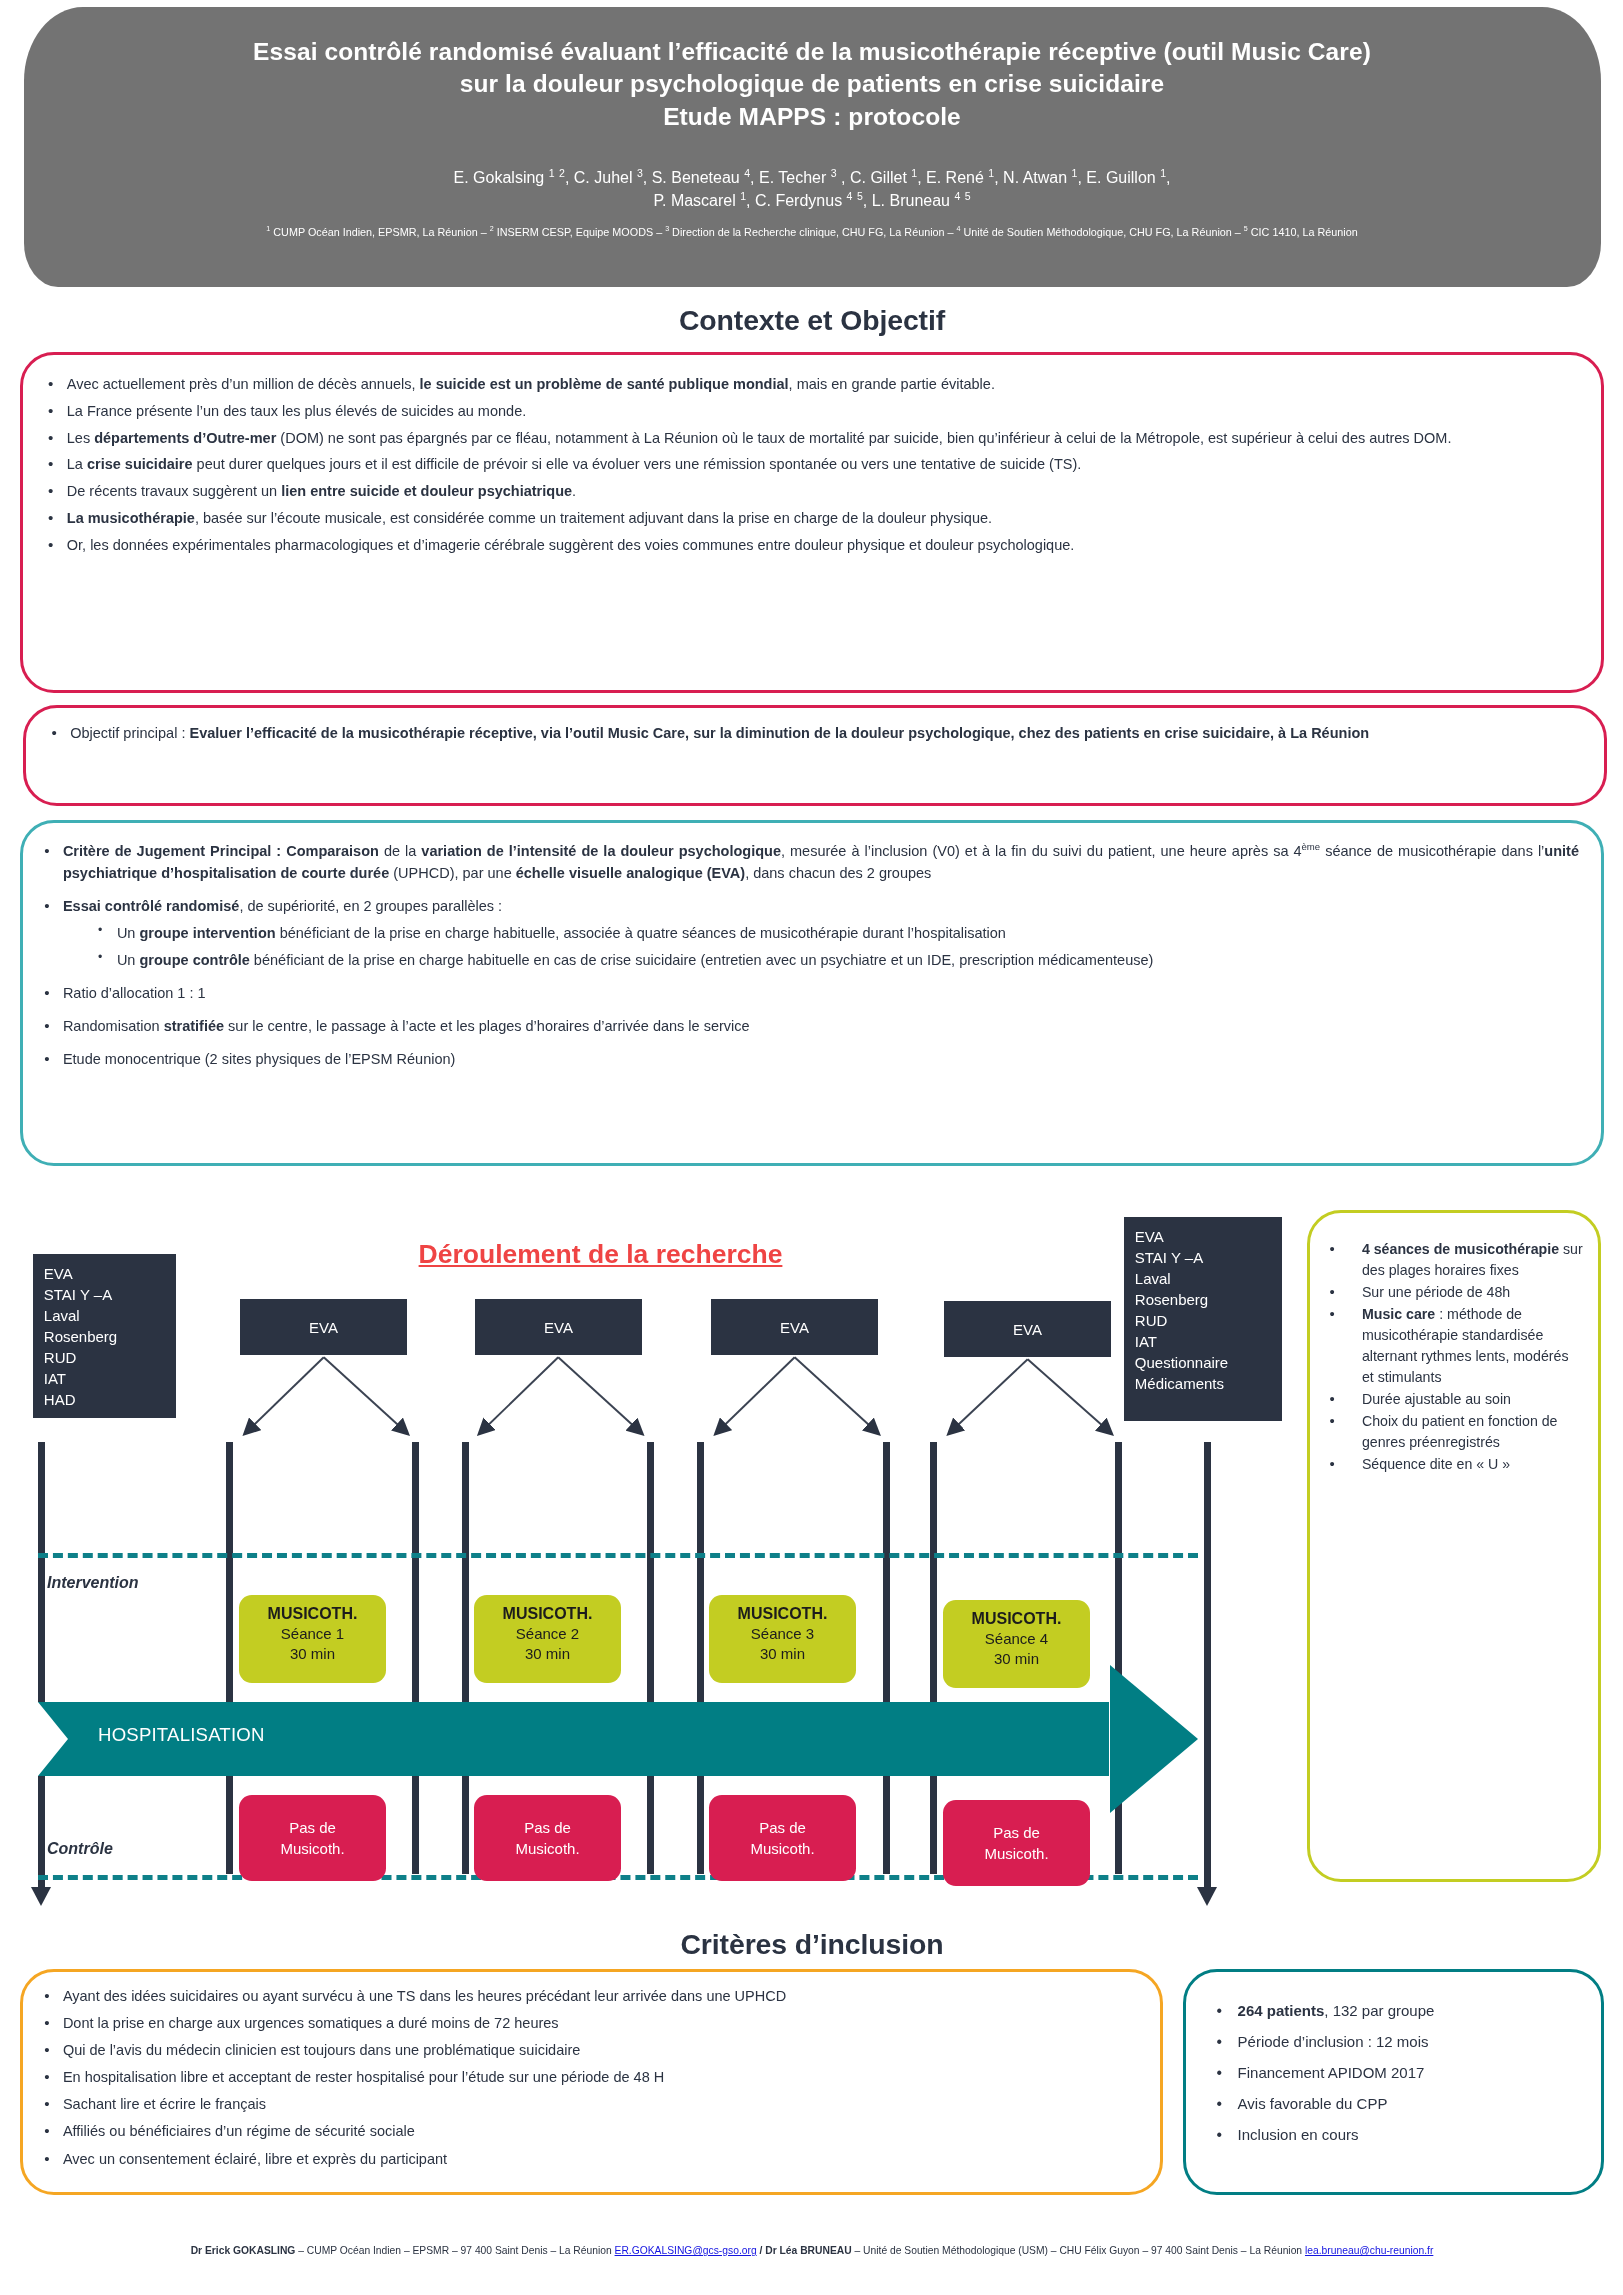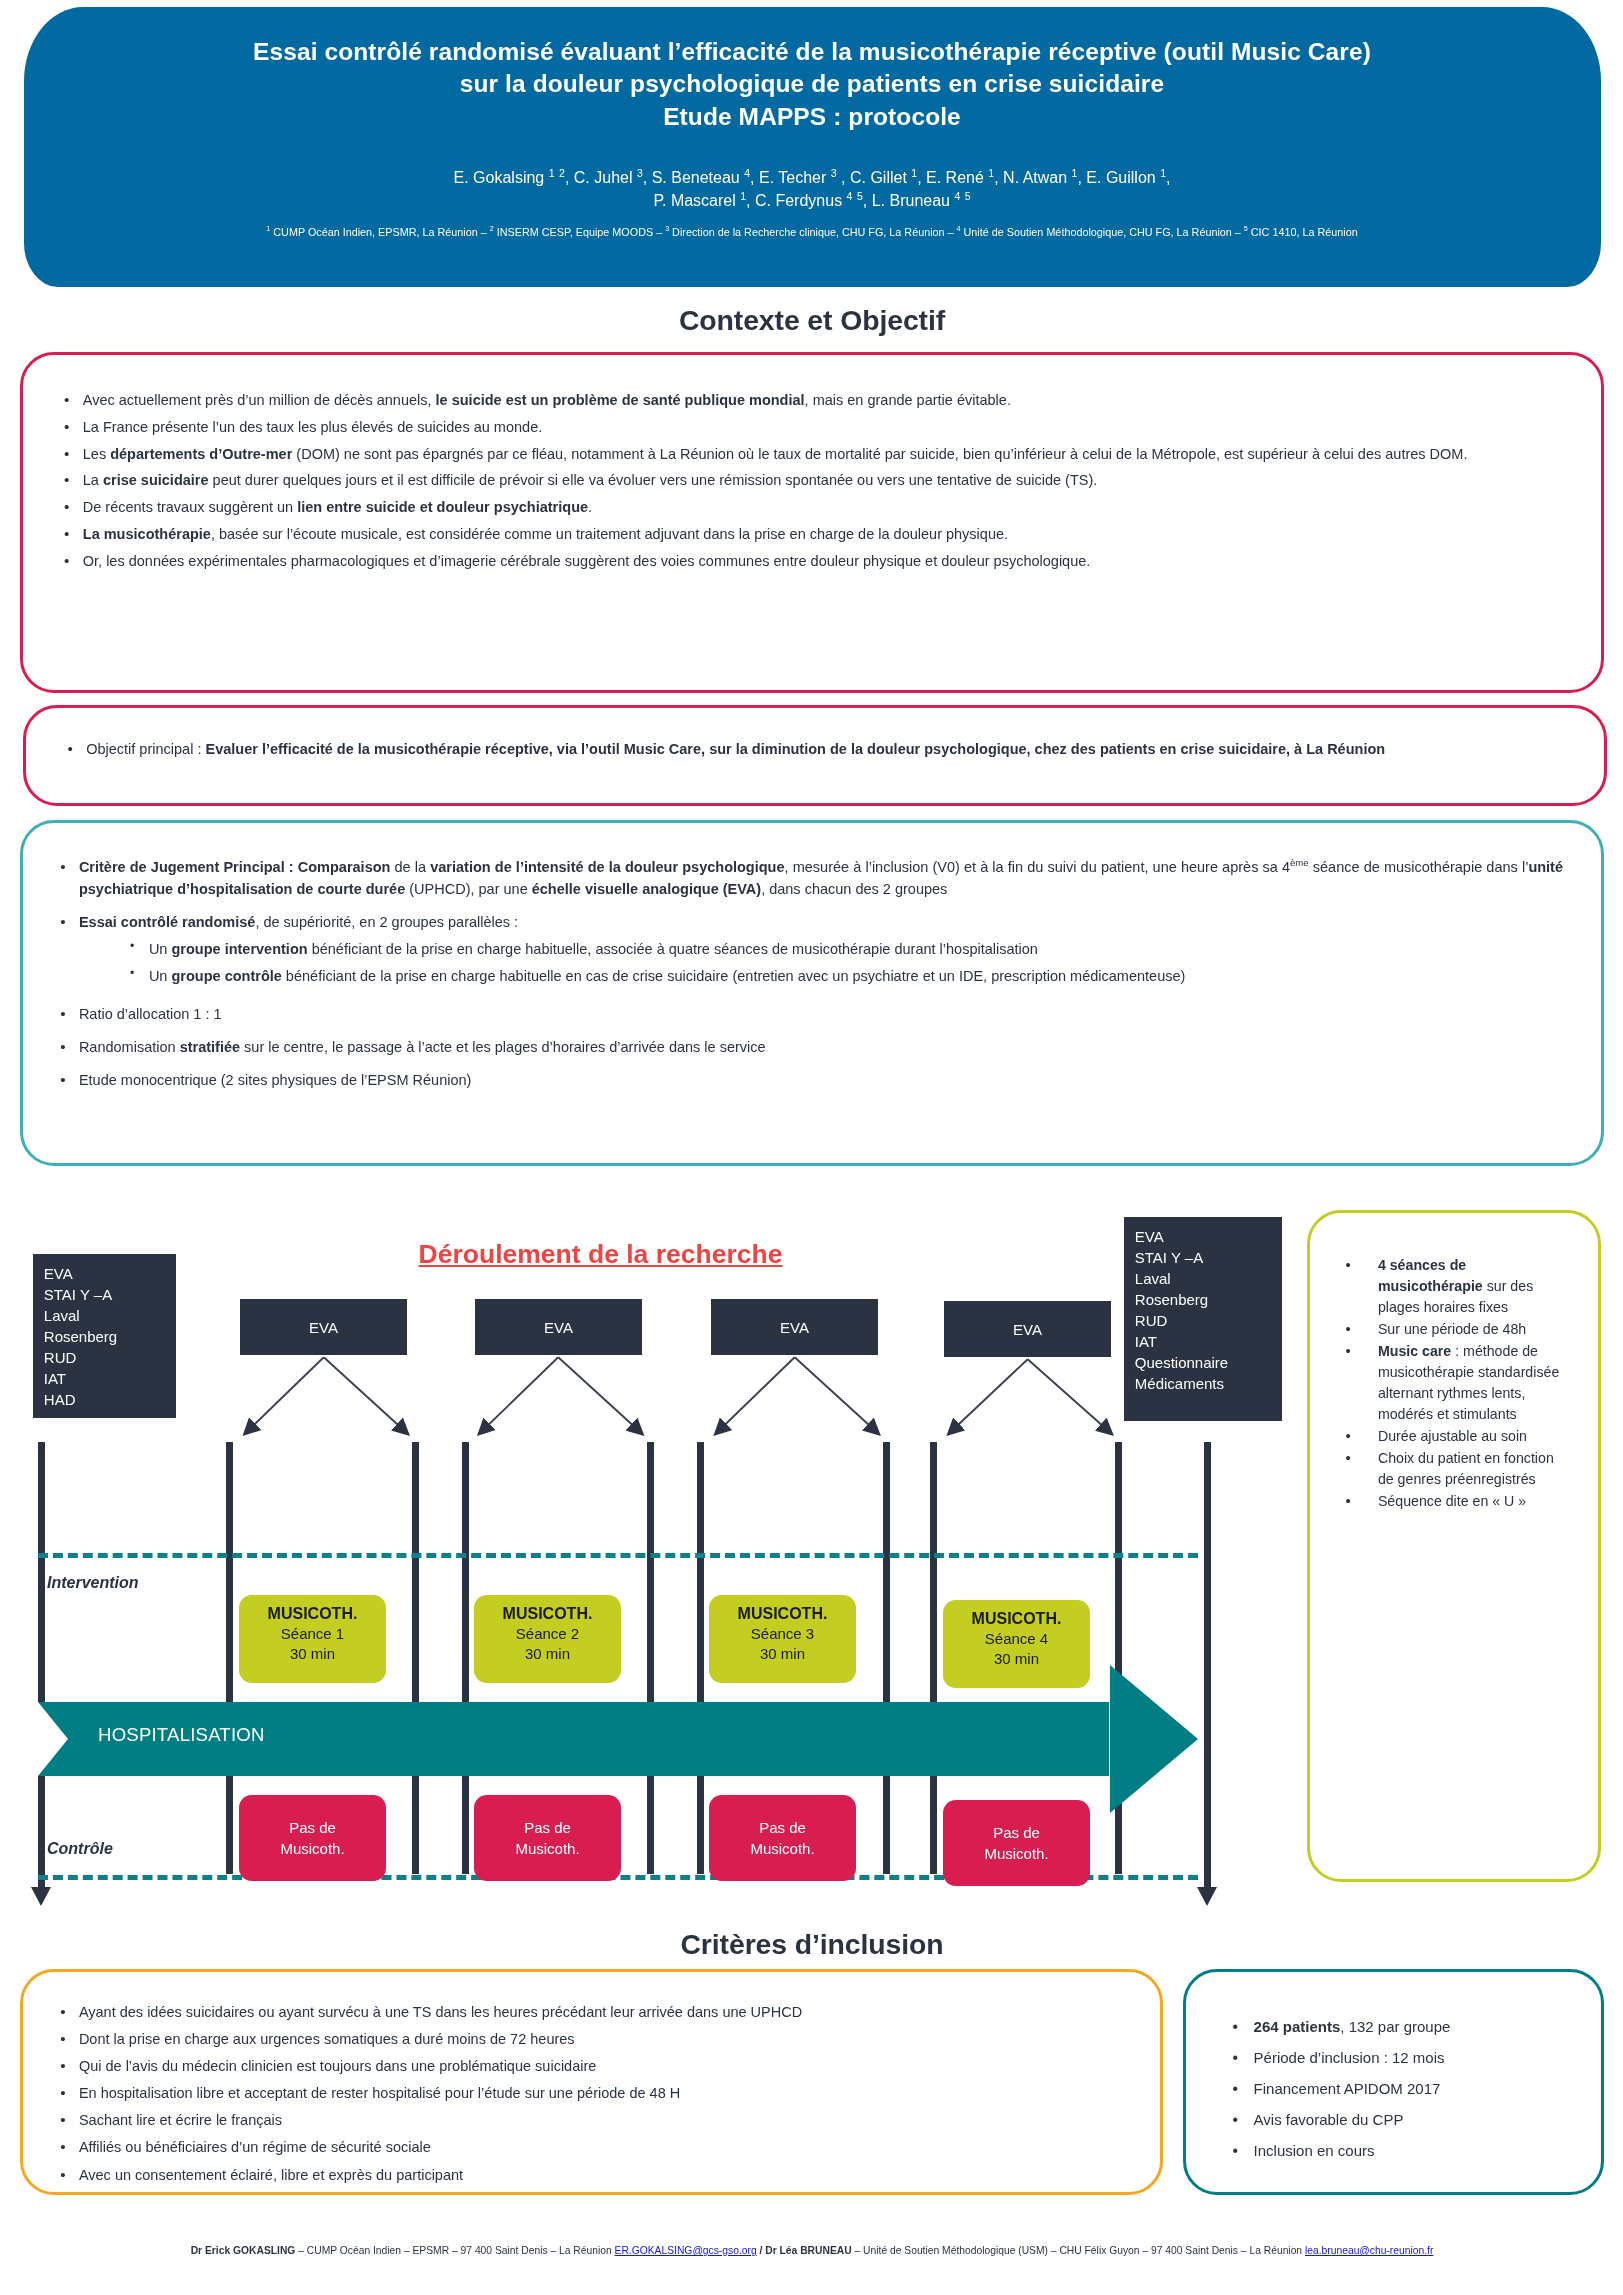--- a/index.html
+++ b/index.html
@@ -12,21 +12,21 @@
     color: #2b3342;
     position: relative;
     overflow: hidden;
   }
 
   
   .header {
     position: absolute;
     left: 23.5px; top: 6.9px;
     width: 1577px; height: 280px;
-    background: #0369a1;
+    background: #737373;
     border-radius: 59px 59px 34px 34px / 74px 74px 44px 44px;
     color: #ffffff;
     text-align: center;
     padding: 29px 59px 0 59px;
   }
   .header-title {
     font-size: 24.5px;
     font-weight: bold;
     line-height: 1.32;
     letter-spacing: 0.1px;
@@ -57,21 +57,21 @@
   }
   #heading-contexte { top: 304px; }
   #heading-criteres { top: 1928px; }
 
   
   .card {
     position: absolute;
     background: #ffffff;
     border-radius: 34px;
   }
-  .card ul { margin:16px; padding:0; list-style:none; }
+  .card ul { margin:0; padding:0; list-style:none; }
   .card li {
     position: relative;
     padding-left: 27.5px;
     margin-bottom: 4.9px;
   }
   .card li::before {
     content: "•";
     position: absolute;
     left: 8.8px; top: -1px;
     font-size: 1.05em;

